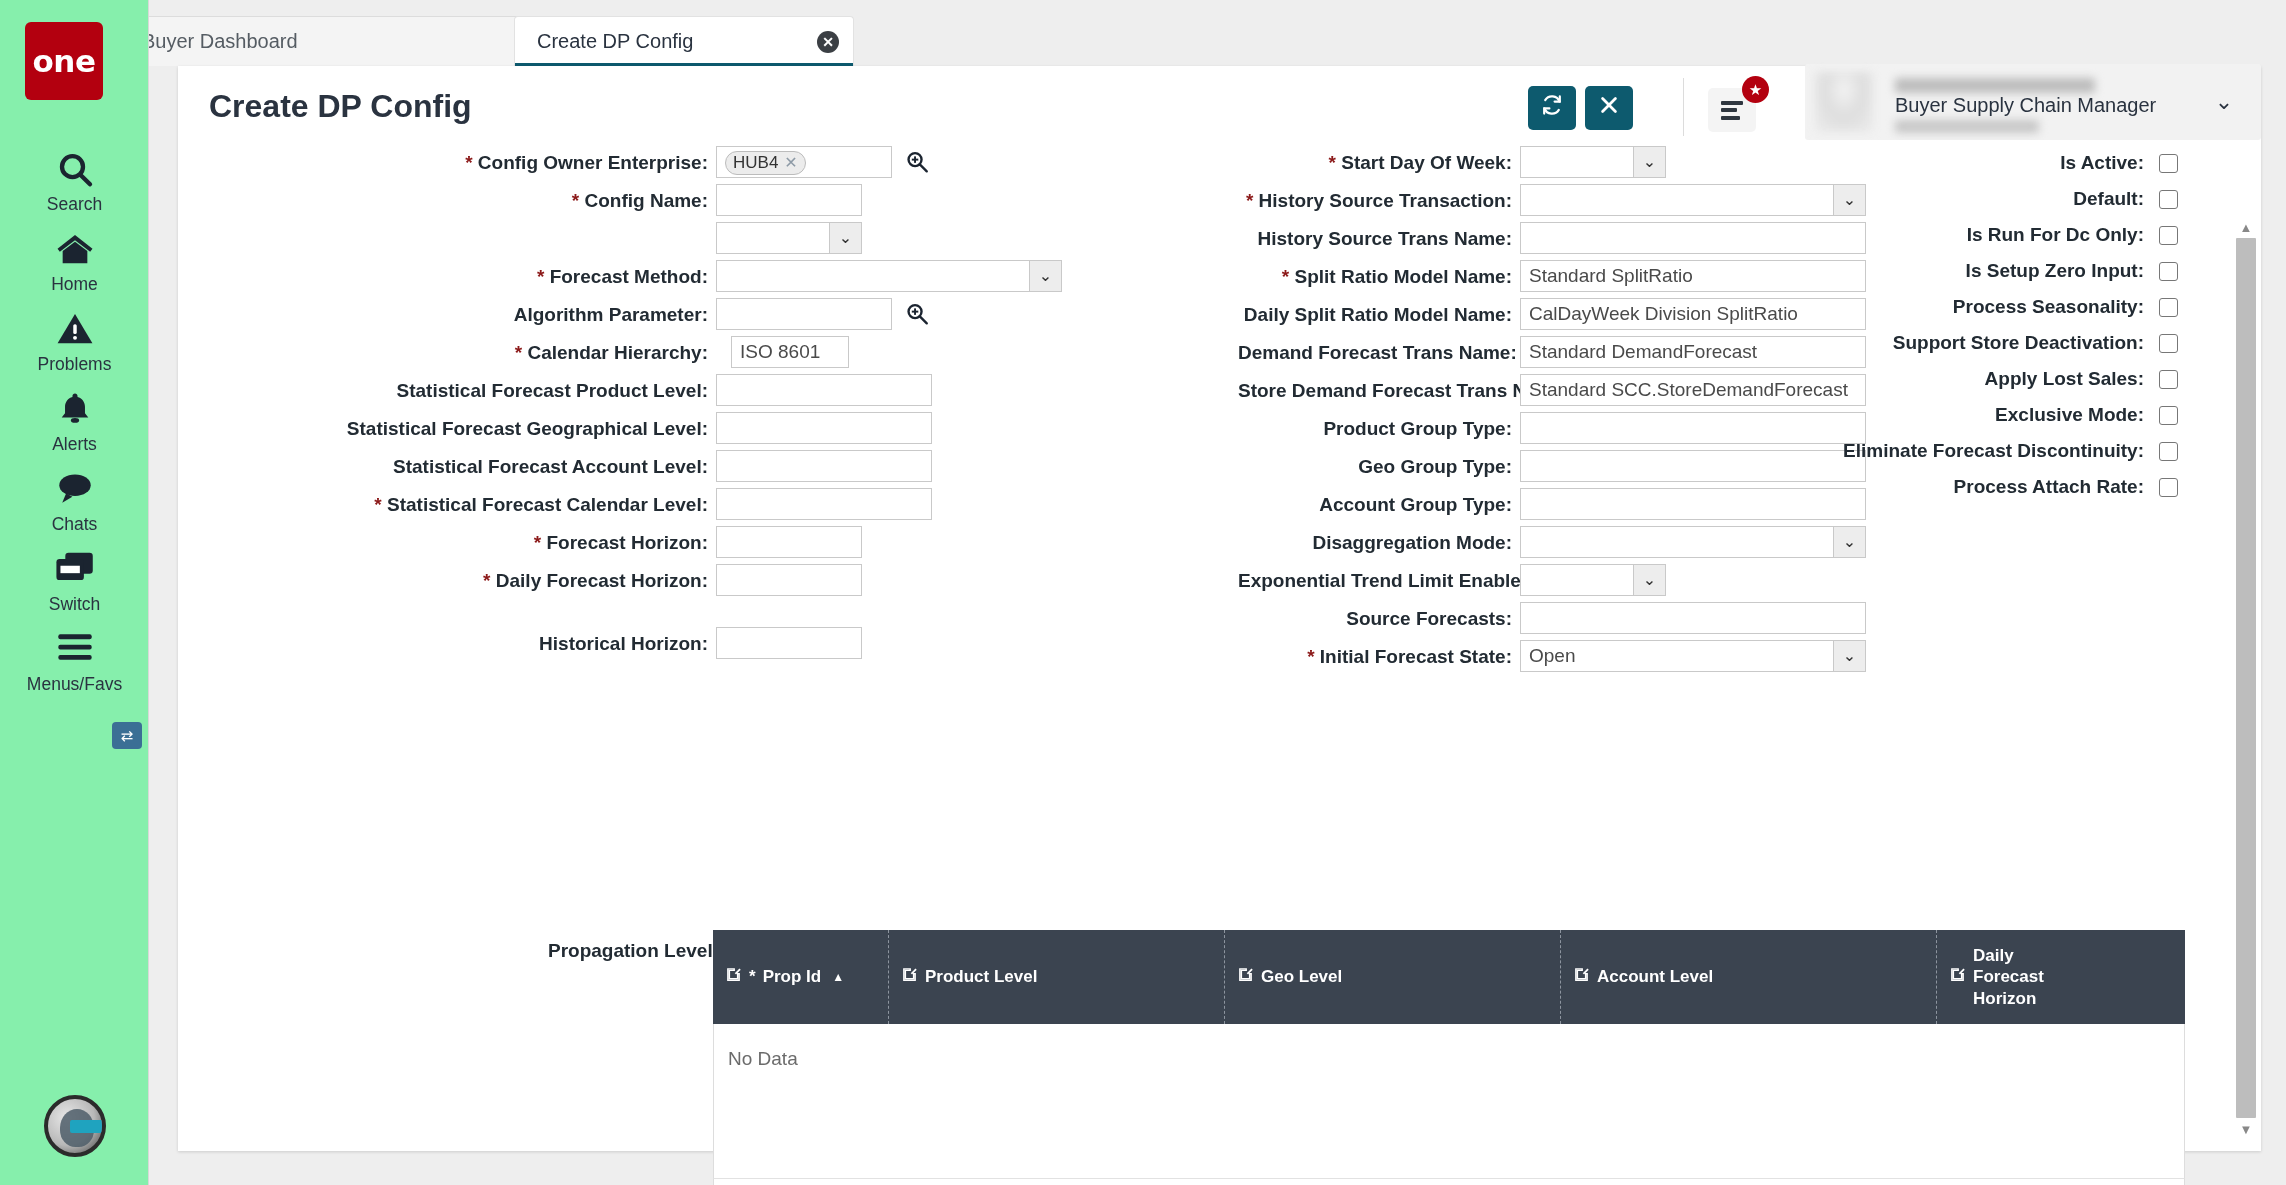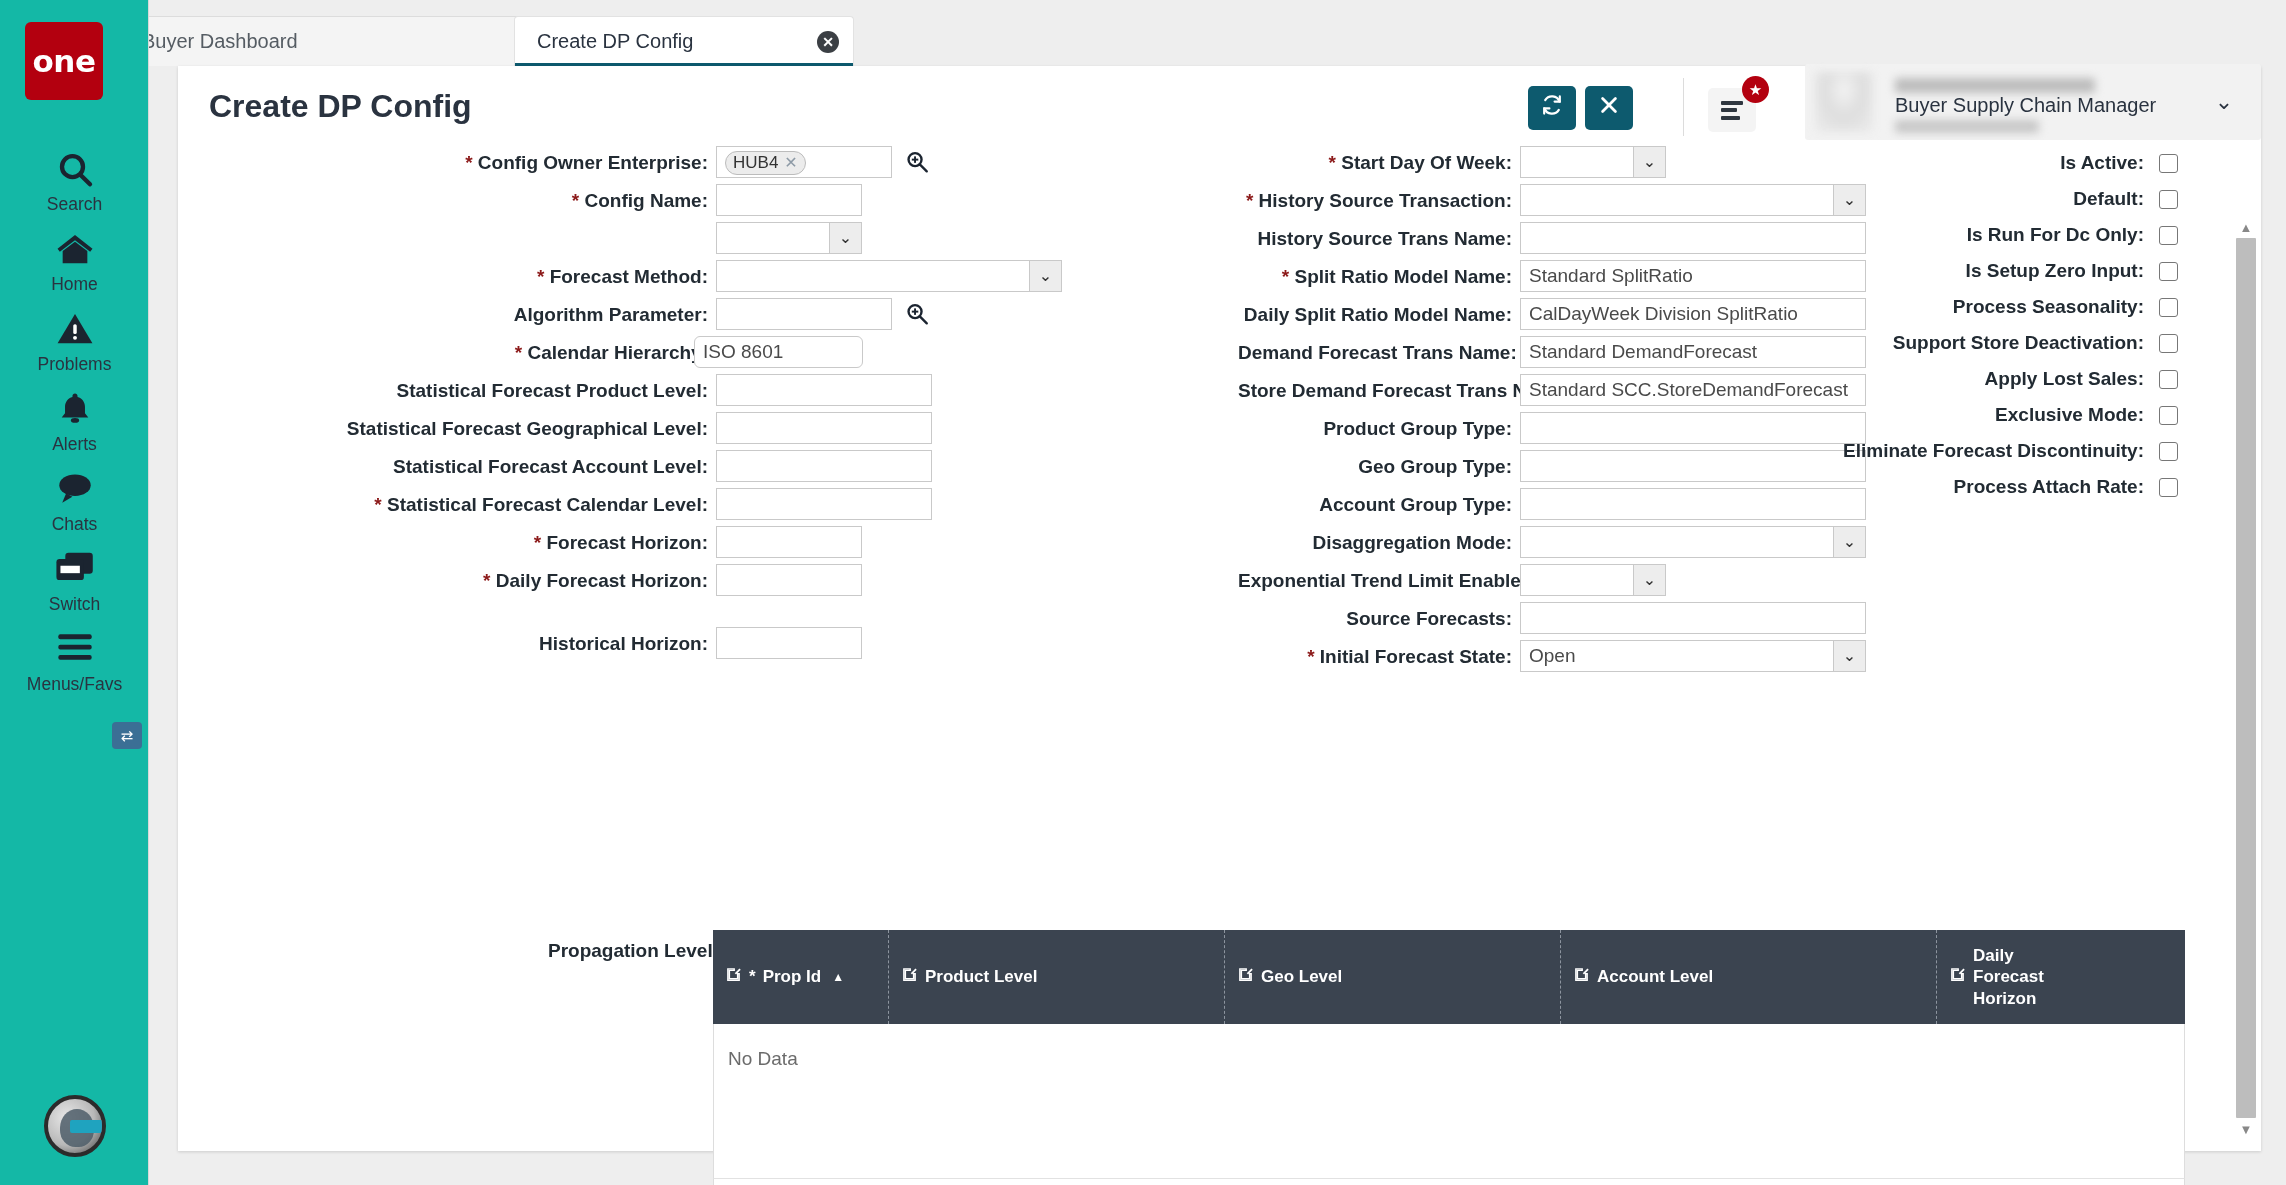--- a/index.html
+++ b/index.html
@@ -8,21 +8,21 @@
     width: 2286px; height: 1185px;
     background: #eeeeee;
     font-family: "Liberation Sans", sans-serif;
     overflow: hidden;
   }
 
   
   #sidebar {
     position: absolute; left: 0; top: 0;
     width: 149px; height: 1185px;
-    background: #14b8a6;
+    background: #86efac;
     border-right: 1px solid #d8d8d8;
     z-index: 20;
   }
   .logo {
     position: absolute; left: 25px; top: 22px;
     width: 78px; height: 78px;
     background: #b3000f;
     border-radius: 6px;
     display: flex; align-items: center; justify-content: center;
     color: #fff; font-size: 31px; font-weight: 700;
@@ -439,21 +439,21 @@
             <div class="finput" style="left: 538px; top: 0px; width: 176px;"><span></span></div>
             <div class="mag" style="left: 726px; top: 3px;"><svg width="26" height="26" viewBox="0 0 24 24" fill="none" stroke="#1b2430" stroke-width="2.2">
                 <circle cx="10.2" cy="9.8" r="6"></circle>
                 <line x1="7.2" y1="9.8" x2="13.2" y2="9.8" stroke-width="1.8"></line>
                 <line x1="10.2" y1="6.8" x2="10.2" y2="12.8" stroke-width="1.8"></line>
                 <line x1="14.6" y1="14.2" x2="21" y2="20.6" stroke-linecap="round"></line>
               </svg></div>
           </div>
           <div class="frow" style="left: 0px; top: 196px; width: 744px;">
             <div class="flabel" style="right: 100px; left: 0px; width: 530px; text-align: right;"><span class="req">*</span> <span>Calendar Hierarchy:</span></div>
-            <div class="finput" style="left: 516px; top: 0px; width: 169px; border-radius: 6px;"><span>ISO 8601</span></div>
+            <div class="finput" style="left: 553px; top: 0px; width: 118px;"><span>ISO 8601</span></div>
           </div>
           <div class="frow" style="left: 0px; top: 234px; width: 814px;">
             <div class="flabel" style="right: 100px; left: 0px; width: 530px; text-align: right;"><span>Statistical Forecast Product Level:</span></div>
             <div class="finput" style="left: 538px; top: 0px; width: 216px;"><span></span></div>
           </div>
           <div class="frow" style="left: 0px; top: 272px; width: 814px;">
             <div class="flabel" style="right: 100px; left: 0px; width: 530px; text-align: right;"><span>Statistical Forecast Geographical Level:</span></div>
             <div class="finput" style="left: 538px; top: 0px; width: 216px;"><span></span></div>
           </div>
           <div class="frow" style="left: 0px; top: 310px; width: 814px;">

